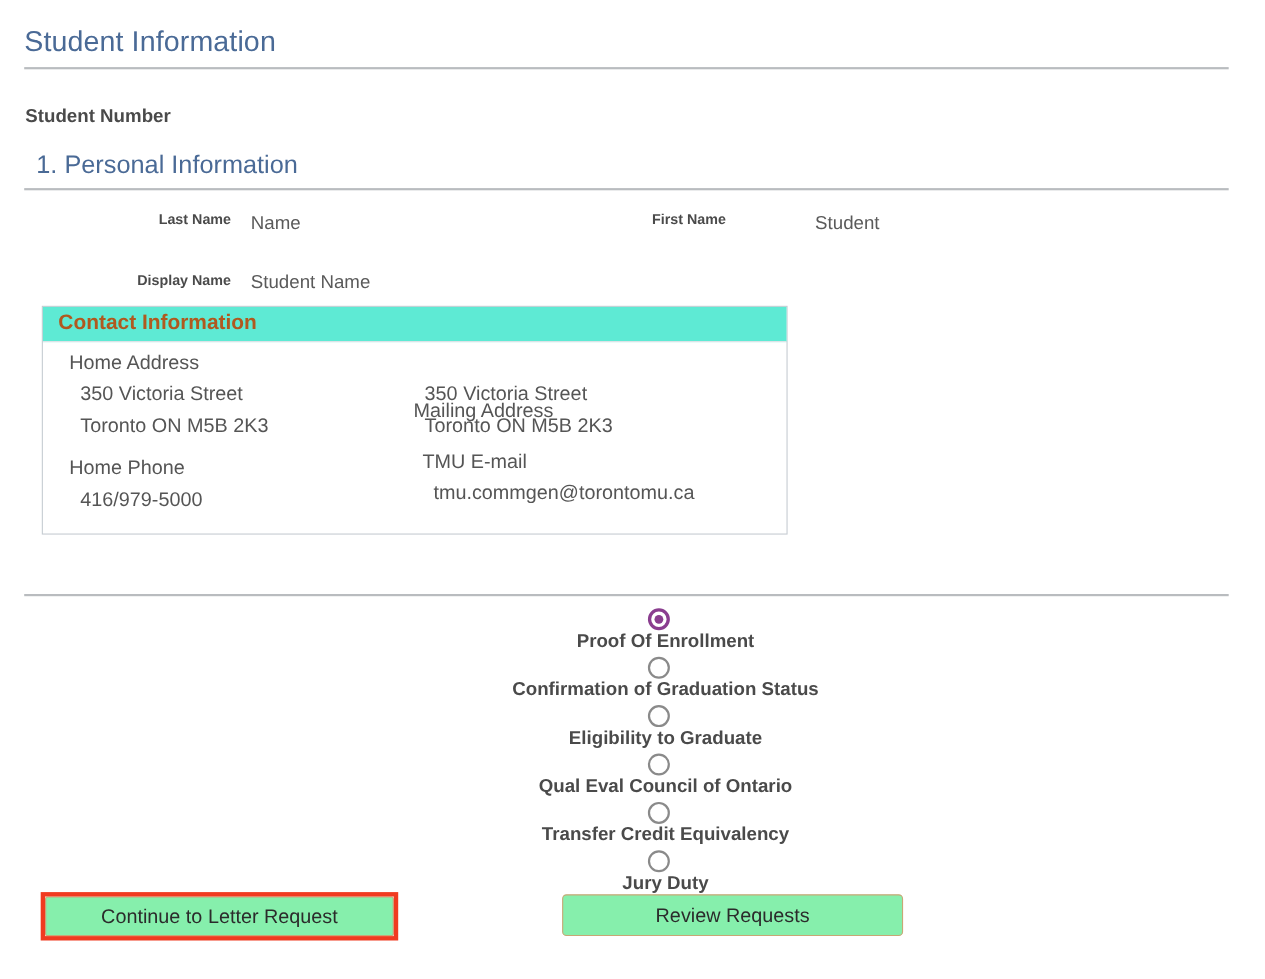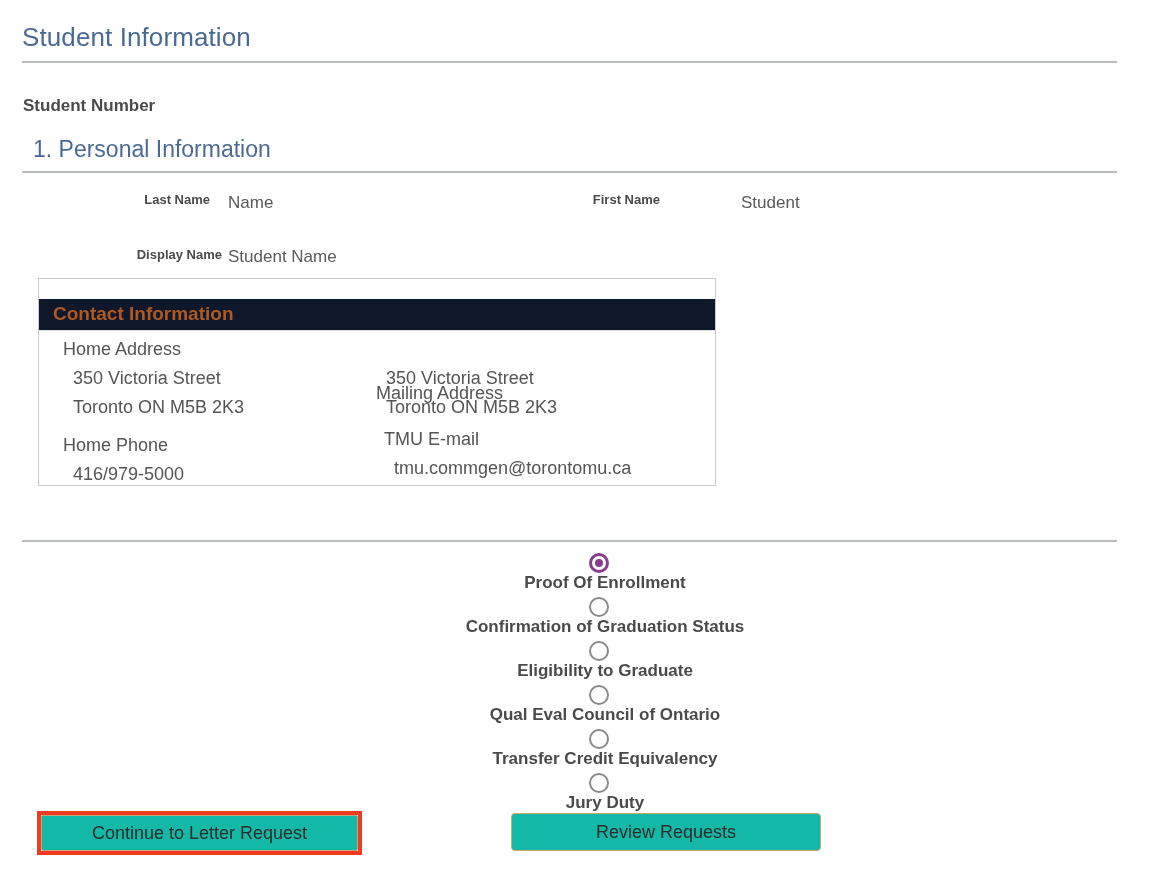--- a/index.html
+++ b/index.html
@@ -72,40 +72,39 @@
     position: absolute;
     font-size: 17px;
     font-weight: 400;
     color: #5a5a5a;
     white-space: nowrap;
   }
   .lbl-last   { left: 40px;  top: 192px; width: 170px; }
   .val-last   { left: 228px; top: 193px; }
   .lbl-first  { left: 470px; top: 192px; width: 190px; }
   .val-first  { left: 741px; top: 193px; }
-  .lbl-display{ left: 52px;  top: 247px; width: 170px; }
+  .lbl-display{ left: 40px;  top: 247px; width: 170px; }
   .val-display{ left: 228px; top: 247px; }
 
   
   .contact-panel {
     position: absolute;
     left: 38px;
     top: 278px;
     width: 678px;
     height: 208px;
     border: 1px solid #c6ccd2;
     box-sizing: border-box;
     background: #ffffff;
   }
   .contact-panel-header {
     height: 32px;
-    background: #0f172a;
+    background: #5eead4;
     border-bottom: 1px solid #dde3e7;
     box-sizing: border-box;
-    margin-top: 20px;
   }
   .contact-panel-header span {
     display: block;
     padding: 4px 0 0 14px;
     font-size: 19px;
     font-weight: bold;
     color: #b0591f;
   }
   .contact-body { position: relative; height: 174px; }
 
@@ -179,21 +178,21 @@
     color: #4a4a4a;
     white-space: nowrap;
   }
 
   
   .btn {
     position: absolute;
     font-family: "Liberation Sans", sans-serif;
     font-size: 18px;
     color: #2b2b2b;
-    background: #14b8a6;
+    background: #86efac;
     border: 1px solid #c8a775;
     border-radius: 4px;
     box-sizing: border-box;
     text-align: center;
     cursor: pointer;
     padding: 0;
   }
   .btn-continue {
     left: 41px;
     top: 815px;

